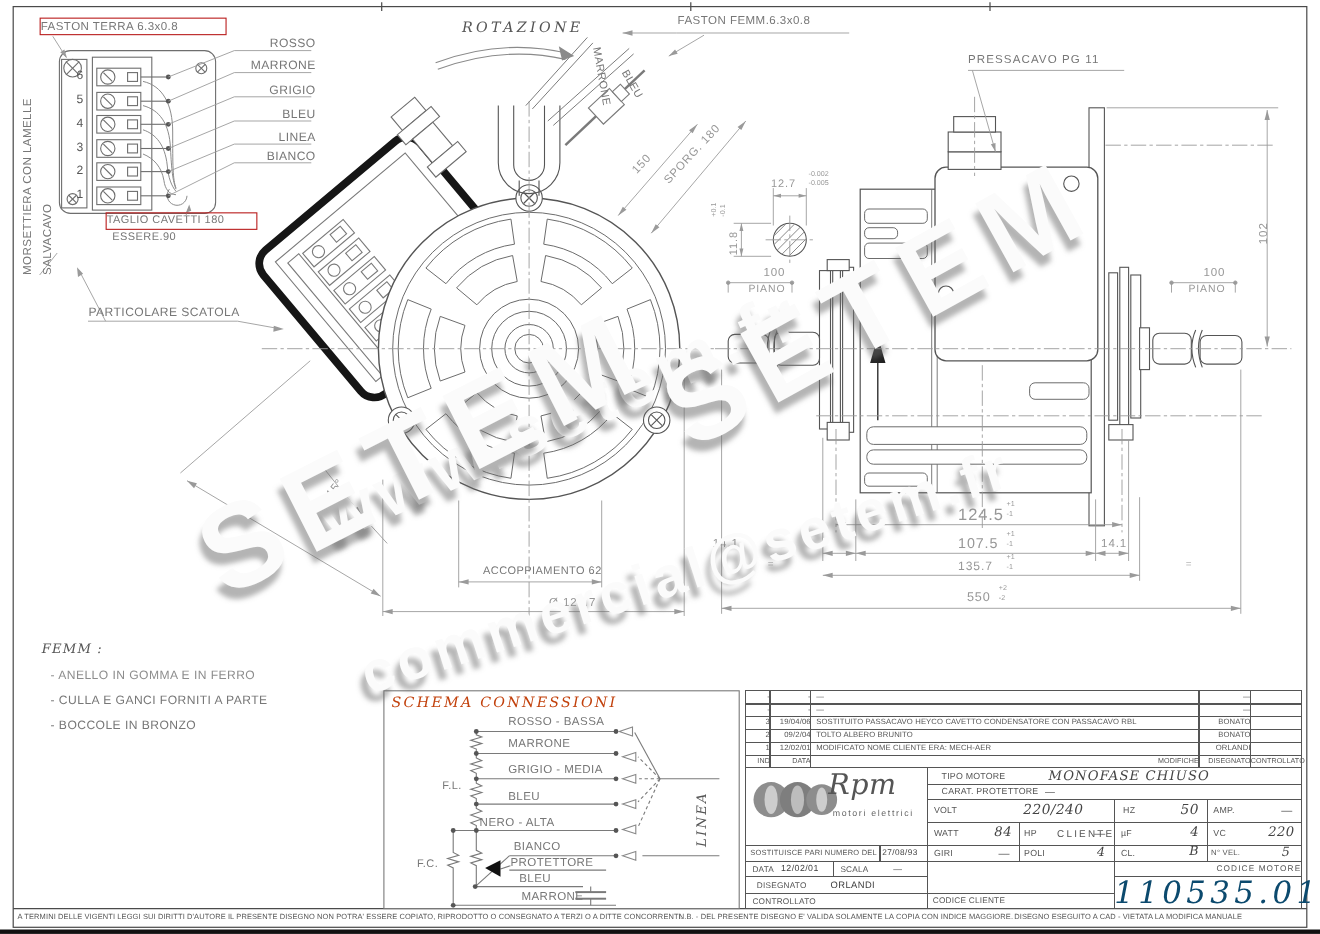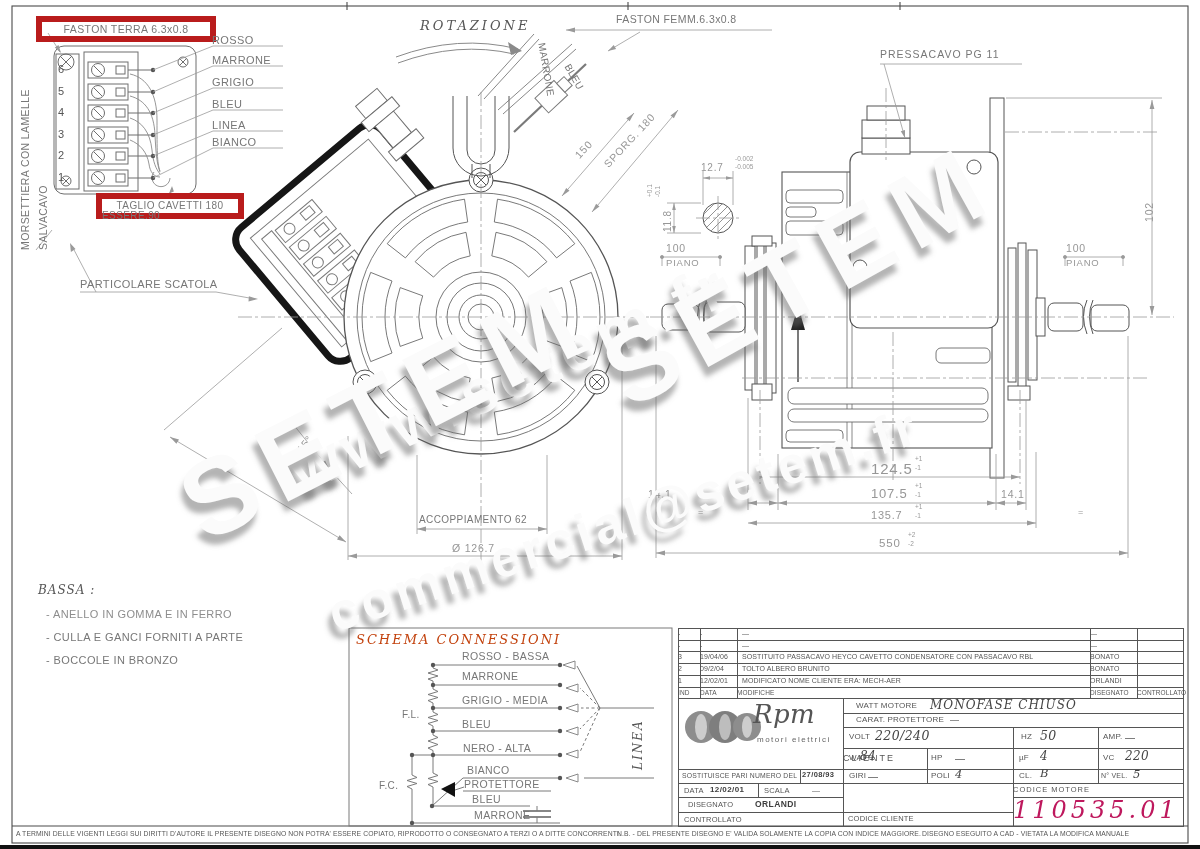--- a/index.html
+++ b/index.html
@@ -1,28 +1,28 @@
 <!DOCTYPE html>
 <html><head>
 <meta charset="utf-8">
 <style>
   html,body{margin:0;padding:0;background:#e8e8e8}
   #page{position:relative;width:1200px;height:849px;background:#fff;overflow:hidden;
         font-family:"Liberation Sans",sans-serif}
   svg{position:absolute;left:0;top:0}
   .lay{position:absolute;left:0;top:0;width:1200px;height:849px}
   .t{position:absolute;white-space:nowrap;color:#777;font-size:11px;letter-spacing:.4px;line-height:1.1}
-  .c{text-align:left}
+  .c{text-align:right}
   .dim{color:#979797;font-size:10.5px;letter-spacing:.8px}
   .tol{color:#9a9a9a;font-size:6.5px;letter-spacing:0}
   .ser{font-family:"DejaVu Serif",serif;font-style:italic}
   .rot{transform-origin:0 0}
-  .bx{position:absolute;border:6px solid #b91c1c;text-align:center;color:#777;font-size:10.5px;letter-spacing:.4px}
+  .bx{position:absolute;border:1px solid #b91c1c;color:#777;font-size:10.5px;letter-spacing:.4px}
   .tb{color:#555;font-size:7.5px;letter-spacing:.2px}
-  .tbv{color:#3e3e3e;font-size:8px;font-weight:bold}
+  .tbv{color:#3e3e3e;font-size:8px;font-weight:normal}
   .rv{color:#555;font-size:7px;letter-spacing:.1px}
   .wm{position:absolute;font-weight:bold;color:#fbfbfb;white-space:nowrap;transform-origin:0 50%;
       text-shadow:-7px 8px 5px rgba(105,105,105,.5);font-family:"Liberation Sans",sans-serif;z-index:3}
   .lg{position:absolute;color:#555;font-size:6.8px;letter-spacing:.1px;white-space:nowrap;z-index:2}
   .lab{z-index:2}
 </style>
 </head>
 <body>
 
 <div id="page">
@@ -535,31 +535,31 @@
 <div class="t lab dim" style="left:1001px;top:489px">14.1</div>
 <div class="t lab dim" style="left:871px;top:509px;font-size:11px">135.7</div>
 <div class="t lab tol" style="left:915px;top:503px">+1</div>
 <div class="t lab tol" style="left:915px;top:512px">-1</div>
 <div class="t lab dim" style="left:879px;top:537px;font-size:11.5px">550</div>
 <div class="t lab tol" style="left:908px;top:531px">+2</div>
 <div class="t lab tol" style="left:908px;top:540px">-2</div>
 <div class="t lab dim" style="left:698px;top:508px;font-size:9px">=</div>
 <div class="t lab dim" style="left:1078px;top:508px;font-size:9px">=</div>
 
-<div class="t lab ser" style="left:38px;top:584px;font-size:12px;color:#555;letter-spacing:1px">BASSA :</div>
+<div class="t lab ser" style="left:38px;top:584px;font-size:12px;color:#555;letter-spacing:1px">FEMM :</div>
 <div class="t lab" style="left:46px;top:608px;color:#8d8d8d">- ANELLO IN GOMMA E IN FERRO</div>
 <div class="t lab" style="left:46px;top:631px">- CULLA  E GANCI FORNITI A PARTE</div>
 <div class="t lab" style="left:46px;top:654px">- BOCCOLE IN BRONZO</div>
 
 <div class="t lab ser" style="left:356px;top:633px;font-size:13px;letter-spacing:2px;color:#c2410c">SCHEMA CONNESSIONI</div>
 <div class="t lab" style="left:462px;top:651px;font-size:10.5px">ROSSO - BASSA</div>
 <div class="t lab" style="left:462px;top:671px;font-size:10.5px">MARRONE</div>
 <div class="t lab" style="left:462px;top:695px;font-size:10.5px">GRIGIO - MEDIA</div>
 <div class="t lab" style="left:462px;top:719px;font-size:10.5px">BLEU</div>
-<div class="t lab" style="left:463px;top:743px;font-size:10.5px">NERO - ALTA</div>
+<div class="t lab" style="left:436px;top:743px;font-size:10.5px">NERO - ALTA</div>
 <div class="t lab" style="left:467px;top:765px;font-size:10.5px">BIANCO</div>
 <div class="t lab" style="left:464px;top:779px;font-size:10.5px">PROTETTORE</div>
 <div class="t lab" style="left:472px;top:794px;font-size:10.5px">BLEU</div>
 <div class="t lab" style="left:474px;top:810px;font-size:10.5px">MARRONE</div>
 <div class="t lab" style="left:402px;top:709px;font-size:10px">F.L.</div>
 <div class="t lab" style="left:379px;top:780px;font-size:10px">F.C.</div>
 <div class="t lab ser rot" style="left:632px;top:770px;font-size:12px;letter-spacing:2px;color:#555;transform:rotate(-90deg)">LINEA</div>
 
 <div class="t lab rv c" style="left:678px;top:630px;width:22px">-</div>
 <div class="t lab rv c" style="left:700px;top:630px;width:37px">-</div>
@@ -582,21 +582,21 @@
 <div class="t lab rv" style="left:742px;top:677px">MODIFICATO NOME CLIENTE ERA: MECH-AER</div>
 <div class="t lab rv c" style="left:1090px;top:677px;width:47px">ORLANDI</div>
 <div class="t lab rv c" style="left:678px;top:689px;width:22px;font-size:6.5px">IND</div>
 <div class="t lab rv c" style="left:700px;top:689px;width:37px;font-size:6.5px">DATA</div>
 <div class="t lab rv c" style="left:737px;top:689px;width:353px;font-size:6.5px">MODIFICHE</div>
 <div class="t lab rv c" style="left:1090px;top:689px;width:47px;font-size:6.5px">DISEGNATO</div>
 <div class="t lab rv c" style="left:1137px;top:689px;width:46px;font-size:6.5px">CONTROLLATO</div>
 
 <div class="t lab ser" style="left:753px;top:700px;font-size:26px;color:#555">Rpm</div>
 <div class="t lab" style="left:757px;top:736px;font-size:8px;letter-spacing:1.5px;color:#666">motori elettrici</div>
-<div class="t lab tb" style="left:856px;top:702px;font-size:8px">WATT MOTORE</div>
+<div class="t lab tb" style="left:856px;top:702px;font-size:8px">TIPO MOTORE</div>
 <div class="t lab ser c" style="left:930px;top:699px;width:170px;font-size:12px;letter-spacing:1px;color:#444">MONOFASE CHIUSO</div>
 <div class="t lab tb" style="left:856px;top:716px;font-size:8px">CARAT. PROTETTORE</div>
 <div class="t lab tb" style="left:950px;top:716px;font-size:9px">—</div>
 <div class="t lab tb" style="left:849px;top:733px;font-size:8px">VOLT</div>
 <div class="t lab ser c" style="left:875px;top:729px;width:110px;font-size:12.5px;color:#444">220/240</div>
 <div class="t lab tb" style="left:1021px;top:733px;font-size:8px">HZ</div>
 <div class="t lab ser c" style="left:1040px;top:729px;width:50px;font-size:12.5px;color:#444">50</div>
 <div class="t lab tb" style="left:1103px;top:733px;font-size:8px">AMP.</div>
 <div class="t lab tb c" style="left:1125px;top:732px;width:50px;font-size:10px">—</div>
 <div class="t lab tb" style="left:849px;top:754px;font-size:8px">WATT</div>
@@ -620,21 +620,21 @@
 <div class="t lab tb" style="left:684px;top:787px">DATA</div>
 <div class="t lab tbv" style="left:710px;top:786px">12/02/01</div>
 <div class="t lab tb" style="left:764px;top:787px">SCALA</div>
 <div class="t lab tb" style="left:812px;top:787px;font-size:8px">—</div>
 <div class="t lab tb" style="left:688px;top:801px">DISEGNATO</div>
 <div class="t lab tbv" style="left:755px;top:800px;font-size:8.5px">ORLANDI</div>
 <div class="t lab tb" style="left:684px;top:816px">CONTROLLATO</div>
 <div class="t lab tb c" style="left:843px;top:754px;width:170px;font-size:9px;letter-spacing:2px">CLIENTE</div>
 <div class="t lab tb" style="left:848px;top:815px">CODICE CLIENTE</div>
 <div class="t lab tb c" style="left:1013px;top:786px;width:170px;letter-spacing:1px">CODICE MOTORE</div>
-<div class="t lab ser c" style="left:1013px;top:797px;width:170px;font-size:24px;letter-spacing:4px;color:#be185d">110535.01</div>
+<div class="t lab ser c" style="left:1013px;top:797px;width:170px;font-size:28px;letter-spacing:4px;color:#0c4a6e">110535.01</div>
 
 <div class="lg" style="left:16px;top:830px">A TERMINI DELLE VIGENTI LEGGI SUI DIRITTI D'AUTORE IL PRESENTE DISEGNO NON POTRA' ESSERE COPIATO, RIPRODOTTO O CONSEGNATO A TERZI O A DITTE CONCORRENTI.</div>
 <div class="lg" style="left:617px;top:830px">N.B. - DEL PRESENTE DISEGNO E' VALIDA SOLAMENTE LA COPIA CON INDICE MAGGIORE.</div>
 <div class="lg" style="left:922px;top:830px">DISEGNO ESEGUITO A CAD - VIETATA LA MODIFICA MANUALE</div>
 
 <div class="wm" style="left:293px;top:437px;font-size:64px;letter-spacing:5px;transform:rotate(-24deg)">www.setem.fr</div>
 <div class="wm" style="left:188px;top:448px;font-size:108px;letter-spacing:14px;transform:rotate(-27deg)">SETEM</div>
 <div class="wm" style="left:612px;top:320px;font-size:104px;letter-spacing:14px;transform:rotate(-29deg)">SETEM</div>
 <div class="wm" style="left:330px;top:585px;font-size:52px;letter-spacing:4px;transform:rotate(-18deg)">commercial@setem.fr</div>
 

